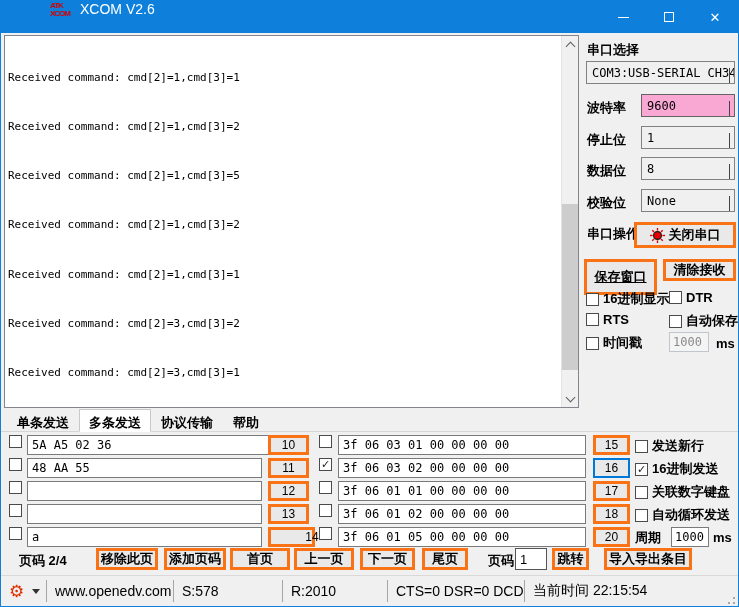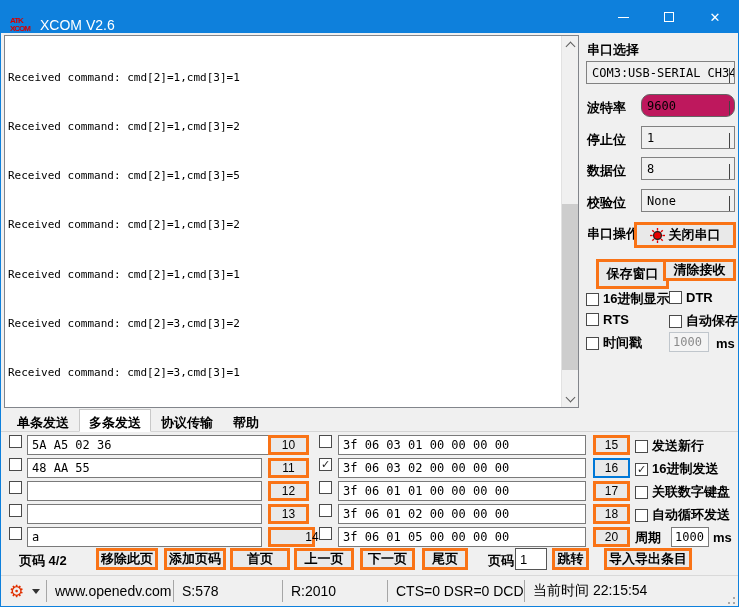--- a/index.html
+++ b/index.html
@@ -3,21 +3,21 @@
 <meta charset="utf-8">
 <style>
   * { margin:0; padding:0; box-sizing:border-box; }
   html,body { width:739px; height:607px; }
   body { font-family:"Liberation Sans", sans-serif; }
   .window { position:relative; width:739px; height:607px; background:#f0f0f0;
             border:1px solid #0e80dc; overflow:hidden; }
 
   
   .titlebar { position:absolute; left:0; top:0; width:100%; height:32px;
-              background:#0e80dc; display:flex; align-items:flex-end; }
+              background:#0e80dc; display:flex; align-items:flex-start;padding-left:40px; }
   .app-icon { width:22px; height:17px; margin-left:9px; display:flex; flex-direction:column;
               justify-content:center; line-height:8px; font-weight:bold;
               color:#d40000; font-size:8px; letter-spacing:-1px; overflow:hidden;
               font-family:"Liberation Sans", sans-serif; }
   .title { color:#ffffff; font-size:14px; margin-left:8px; }
   .winbtns { position:absolute; right:0; top:0; height:32px; display:flex; }
   .winbtn { width:46px; height:32px; display:flex; align-items:center; justify-content:center; }
   .min-glyph { width:11px; height:1px; background:#fff; }
   .max-glyph { width:10px; height:10px; border:1px solid #fff; }
   .close-glyph { color:#fff; font-size:13px; line-height:13px; }
@@ -39,28 +39,28 @@
 
   
   .panel { position:absolute; left:583px; top:32px; width:153px; height:376px; font-size:13px; }
   .plabel { font-weight:bold; color:#000; }
   .p-title { position:absolute; left:3px; top:8px; }
   .combo { position:absolute; background:#f0f0f0; border:1px solid #818181; height:23px;
            display:flex; align-items:center; padding:0 18px 0 5px; overflow:hidden;
            font-family:"DejaVu Sans Mono", monospace; font-size:12px; white-space:nowrap; }
   .combo .chevwrap { position:absolute; right:4px; top:6px; }
   .combo .chev { border-color:#444; }
-  .combo.white { background:#be185d; border-color:#646464;border-radius:9px; }
+  .combo.white { background:#f9a8d4; border-color:#646464; }
   .p-port { left:2px; top:28px; width:149px; }
   .p-row-label { position:absolute; left:3px; }
   .p-combo { left:57px; width:94px; }
   .p-btnrow { position:absolute; top:226px; left:0; width:100%; }
   .btn { background:#e9e9e9; border:3px solid #f97316; display:inline-flex; align-items:center;
          justify-content:center; font-size:13px; font-weight:bold; color:#000; }
-  .p-save { position:absolute; left:12px; top:0; width:73px; height:30px; }
+  .p-save { position:absolute; left:0; top:0; width:73px; height:36px;text-decoration:underline; }
   .p-clear { position:absolute; left:79px; top:0; width:73px; height:22px; }
   .close-port { position:absolute; left:50px; top:-3px; width:102px; height:26px; gap:4px; }
   .cbrow { position:absolute; display:flex; align-items:center; }
   .cbox { width:13px; height:13px; background:#fff; border:1px solid #4a4a4a; display:inline-flex;
           align-items:center; justify-content:center; font-size:11px; line-height:11px;
           color:#222; margin-right:4px; flex:none; }
   .cblabel { font-size:13px; font-weight:bold; white-space:nowrap; }
   .ts-input { position:absolute; left:85px; top:299px; width:40px; height:20px;
               border:1px solid #c0c6cc; background:#f4f4f4; color:#8a8a8a;
               font-family:"DejaVu Sans Mono", monospace; font-size:12px; padding:0 3px; }
@@ -320,21 +320,21 @@
     <div class="cbrow optrow" style="top:74px;">
       <span class="cbox"></span>
       <span class="cblabel">自动循环发送</span>
     </div>
     <span class="period-label">周期</span>
     <input class="period-input" value="1000" style="">
     <span class="ms" style="left:712px; top:98px;">ms</span>
   </div>
 
   <div class="pager">
-    <span class="pinfo">页码 4/2</span>
+    <span class="pinfo">页码 2/4</span>
     <button class="btn pbtn" style="left:95px;  width:62px;">移除此页</button>
     <button class="btn pbtn" style="left:163px; width:62px;">添加页码</button>
     <button class="btn pbtn" style="left:229px; width:60px;">首页</button>
     <button class="btn pbtn" style="left:293px; width:60px;">上一页</button>
     <button class="btn pbtn" style="left:359px; width:55px;">下一页</button>
     <button class="btn pbtn" style="left:421px; width:46px;">尾页</button>
     <span class="goto-label">页码</span>
     <input class="goto-input" value="1" style="">
     <button class="btn pbtn" style="left:551px; width:37px;">跳转</button>
     <button class="btn pbtn" style="left:603px; width:88px;">导入导出条目</button>

